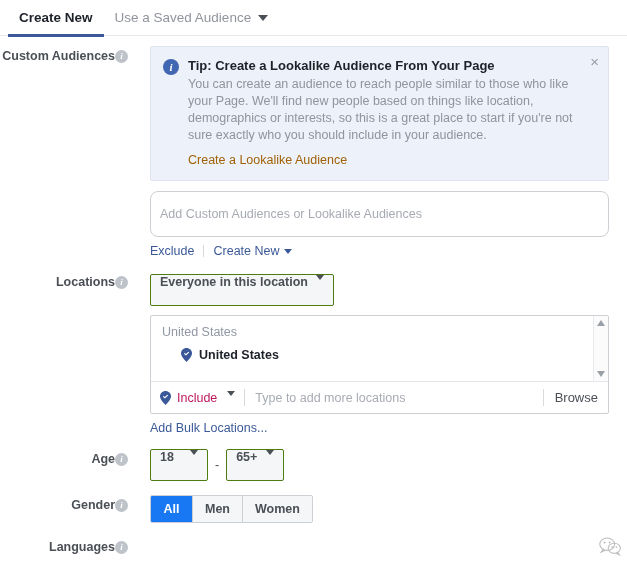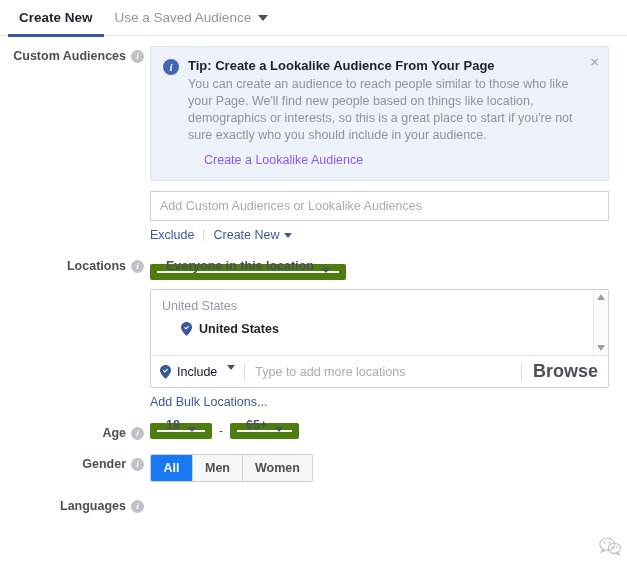--- a/index.html
+++ b/index.html
@@ -47,30 +47,29 @@
     border-right: 5px solid transparent;
     border-top: 6px solid #4b4f56;
   }
 
   
   .form { padding-top: 10px; }
   .row { display: flex; align-items: flex-start; margin-bottom: 0; }
   .label-col {
     width: 150px;
     flex: 0 0 150px;
-    text-align: left;
-    padding-right: 6px;
+    text-align: right;
+    padding-right: 22px;
     font-size: 12.5px;
     font-weight: bold;
     color: #4b4f56;
     padding-top: 3px;
     display: flex;
     justify-content: flex-end;
     align-items: center;
-    gap: 5px;
   }
   .field-col { flex: 1 1 auto; padding-right: 18px; }
 
   .info-i {
     display: inline-flex;
     align-items: center; justify-content: center;
     width: 13px; height: 13px;
     border-radius: 50%;
     background: #bec3c9;
     color: #fff;
@@ -115,41 +114,40 @@
   }
   .tip-text {
     font-size: 12.5px;
     color: #90949c;
     line-height: 17px;
   }
   .tip-link {
     display: inline-block;
     margin-top: 9px;
     font-size: 12.5px;
-    color: #8b5cf6;
+    color: #a16207;
     text-decoration: none;
     cursor: pointer;
-    margin-left: 16px;
   }
   .tip-close {
     position: absolute;
     top: 7px; right: 9px;
     font-size: 15px;
     color: #9aa0a8;
     cursor: pointer;
     line-height: 1;
     font-family: "Liberation Sans", sans-serif;
   }
 
   
   .text-input {
     width: 100%;
-    height: 30px;
+    height: 46px;
     border: 1px solid #ccd0d5;
-    border-radius: 0;
+    border-radius: 8px;
     background: #fff;
     font-size: 12.5px;
     color: #1d2129;
     padding: 12px 9px;
     font-family: "Liberation Sans", sans-serif;
     outline: none;
   }
   .text-input::placeholder { color: #a7abb2; }
 
   .sublinks {
@@ -175,25 +173,25 @@
     width: 0; height: 0;
     border-left: 4px solid transparent;
     border-right: 4px solid transparent;
     border-top: 5px solid #3b5998;
     vertical-align: middle;
   }
 
   
   .btn-select {
     display: inline-flex;
-    align-items: flex-end;
-    height: 16px;
+    align-items: flex-start;
+    height: 32px;
     padding: 0 9px;
     background: #f5f6f7;
-    border: 7px solid #4d7c0f;
+    border: 1px solid #4d7c0f;
     border-radius: 2px;
     font-size: 12.5px;
     font-weight: bold;
     color: #4b4f56;
     cursor: pointer;
     white-space: nowrap;
   }
   .btn-select .caret {
     display: inline-block;
     margin-left: 8px;
@@ -264,21 +262,21 @@
     display: flex;
     align-items: center;
     height: 31px;
     padding: 0 0 0 9px;
   }
   .include-sel {
     display: flex;
     align-items: flex-start;
     gap: 6px;
     font-size: 12.5px;
-    color: #0f172a;
+    color: #be185d;
     cursor: pointer;
     padding-right: 9px;
     white-space: nowrap;
   }
   .include-sel .caret {
     width: 0; height: 0;
     border-left: 4.5px solid transparent;
     border-right: 4.5px solid transparent;
     border-top: 5.5px solid #4b4f56;
     margin-left: 4px;
@@ -290,26 +288,25 @@
     outline: none;
     font-size: 12.5px;
     color: #1d2129;
     padding: 0 10px;
     font-family: "Liberation Sans", sans-serif;
     background: transparent;
     height: 100%;
   }
   .loc-typeahead::placeholder { color: #a7abb2; }
   .browse-btn {
-    font-size: 18px;
+    font-size: 13px;
     color: #4b4f56;
     padding: 0 10px 0 11px;
     cursor: pointer;
     white-space: nowrap;
-    font-weight: bold;
   }
 
   
   .age-wrap { display: flex; align-items: center; gap: 7px; }
   .age-sel { min-width: 58px; justify-content: space-between; }
   .age-dash { font-size: 12.5px; color: #4b4f56; }
 
   
   .seg {
     display: inline-flex;

